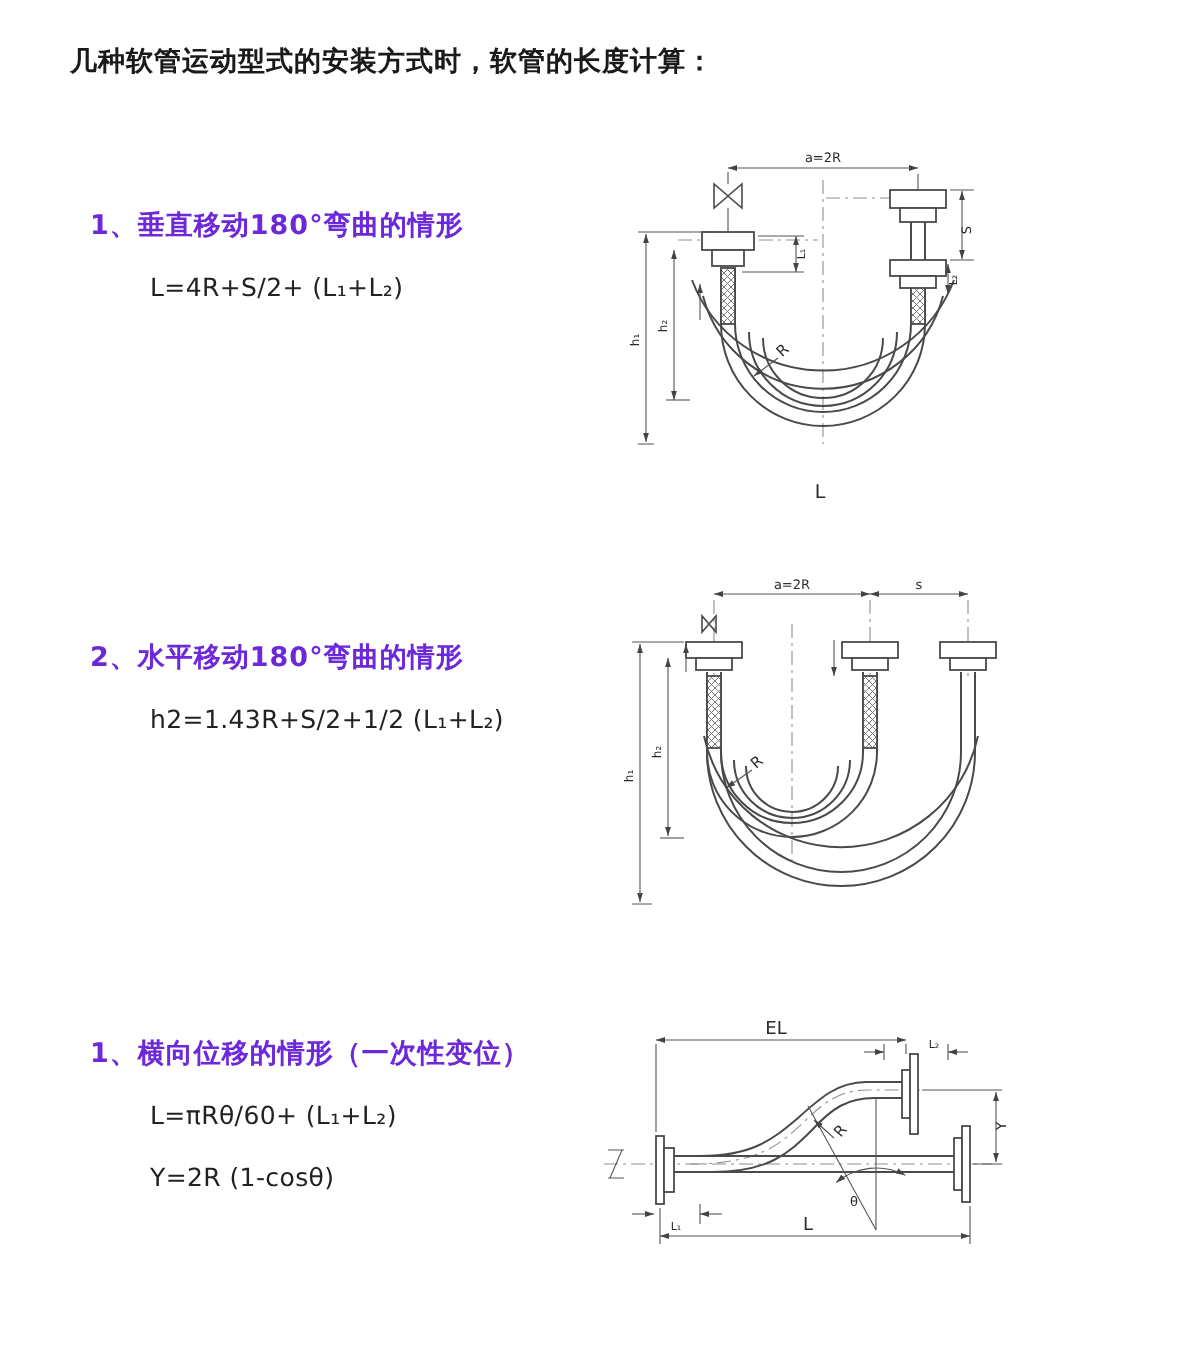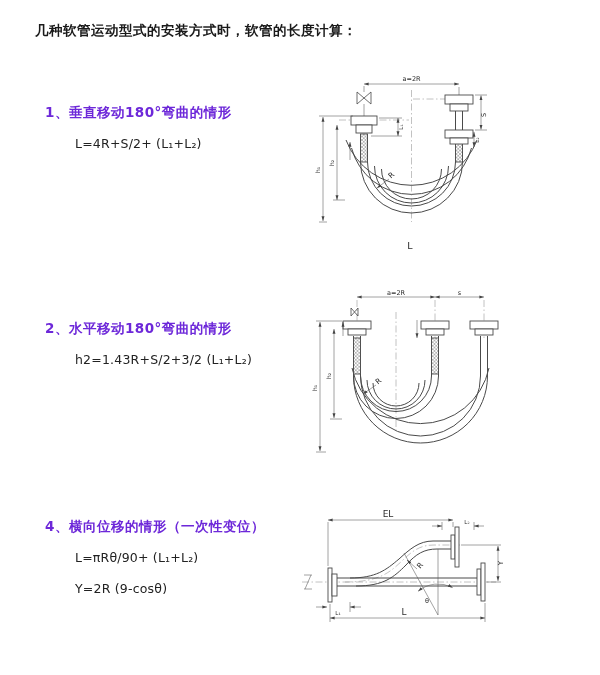--- a/index.html
+++ b/index.html
@@ -131,21 +131,21 @@
 
     <g>
       <path class="thin" d="M37,90 V72" marker-end="url(#d1e)"></path>
     </g>
 
     <text x="97" y="179" font-size="9.5" text-anchor="middle">L</text>
   </svg>
 
   <section class="sec" id="sec2">
     <div class="heading">2、水平移动180°弯曲的情形</div>
-    <div class="formula">h2=1.43R+S/2+3/2 (L₁+L₂)</div>
+    <div class="formula">h2=1.43R+S/2+1/2 (L₁+L₂)</div>
   </section>
 
   <svg class="dg" id="dg2" width="215" height="180" viewBox="0 0 215 180">
     <defs>
       <pattern id="d2h" patternUnits="userSpaceOnUse" width="3.5" height="3.5">
         <rect width="3.5" height="3.5" fill="#fff"></rect>
         <path d="M0,3.5 L3.5,0 M0,0 L3.5,3.5" stroke="#6a6a6a" stroke-width="0.45"></path>
       </pattern>
       <marker id="d2s" viewBox="0 0 8 6" markerWidth="9" markerHeight="7" refX="0.5" refY="3" orient="auto">
         <path d="M8,0.6 L0.5,3 L8,5.4 Z" fill="#444"></path>
@@ -215,23 +215,23 @@
       <text x="68" y="95" font-size="7.5" text-anchor="middle" transform="rotate(-40 68 95)">R</text>
     </g>
 
     <g>
       <path class="thin" d="M31,48 V34" marker-end="url(#d2e)"></path>
       <path class="thin" d="M105,32 V50" marker-end="url(#d2e)"></path>
     </g>
   </svg>
 
   <section class="sec" id="sec3">
-    <div class="heading">4、横向位移的情形（一次性变位）</div>
-    <div class="formula">L=πRθ/90+ (L₁+L₂)</div>
-    <div class="formula">Y=2R (9-cosθ)</div>
+    <div class="heading">1、横向位移的情形（一次性变位）</div>
+    <div class="formula">L=πRθ/60+ (L₁+L₂)</div>
+    <div class="formula">Y=2R (1-cosθ)</div>
   </section>
 
   <svg class="dg" id="dg3" width="225" height="145" viewBox="0 0 225 145">
     <defs>
       <marker id="d3s" viewBox="0 0 8 6" markerWidth="9" markerHeight="7" refX="0.5" refY="3" orient="auto">
         <path d="M8,0.6 L0.5,3 L8,5.4 Z" fill="#444"></path>
         </marker>
       <marker id="d3e" viewBox="0 0 8 6" markerWidth="9" markerHeight="7" refX="7.5" refY="3" orient="auto">
         <path d="M0,0.6 L7.5,3 L0,5.4 Z" fill="#444"></path>
         </marker>

